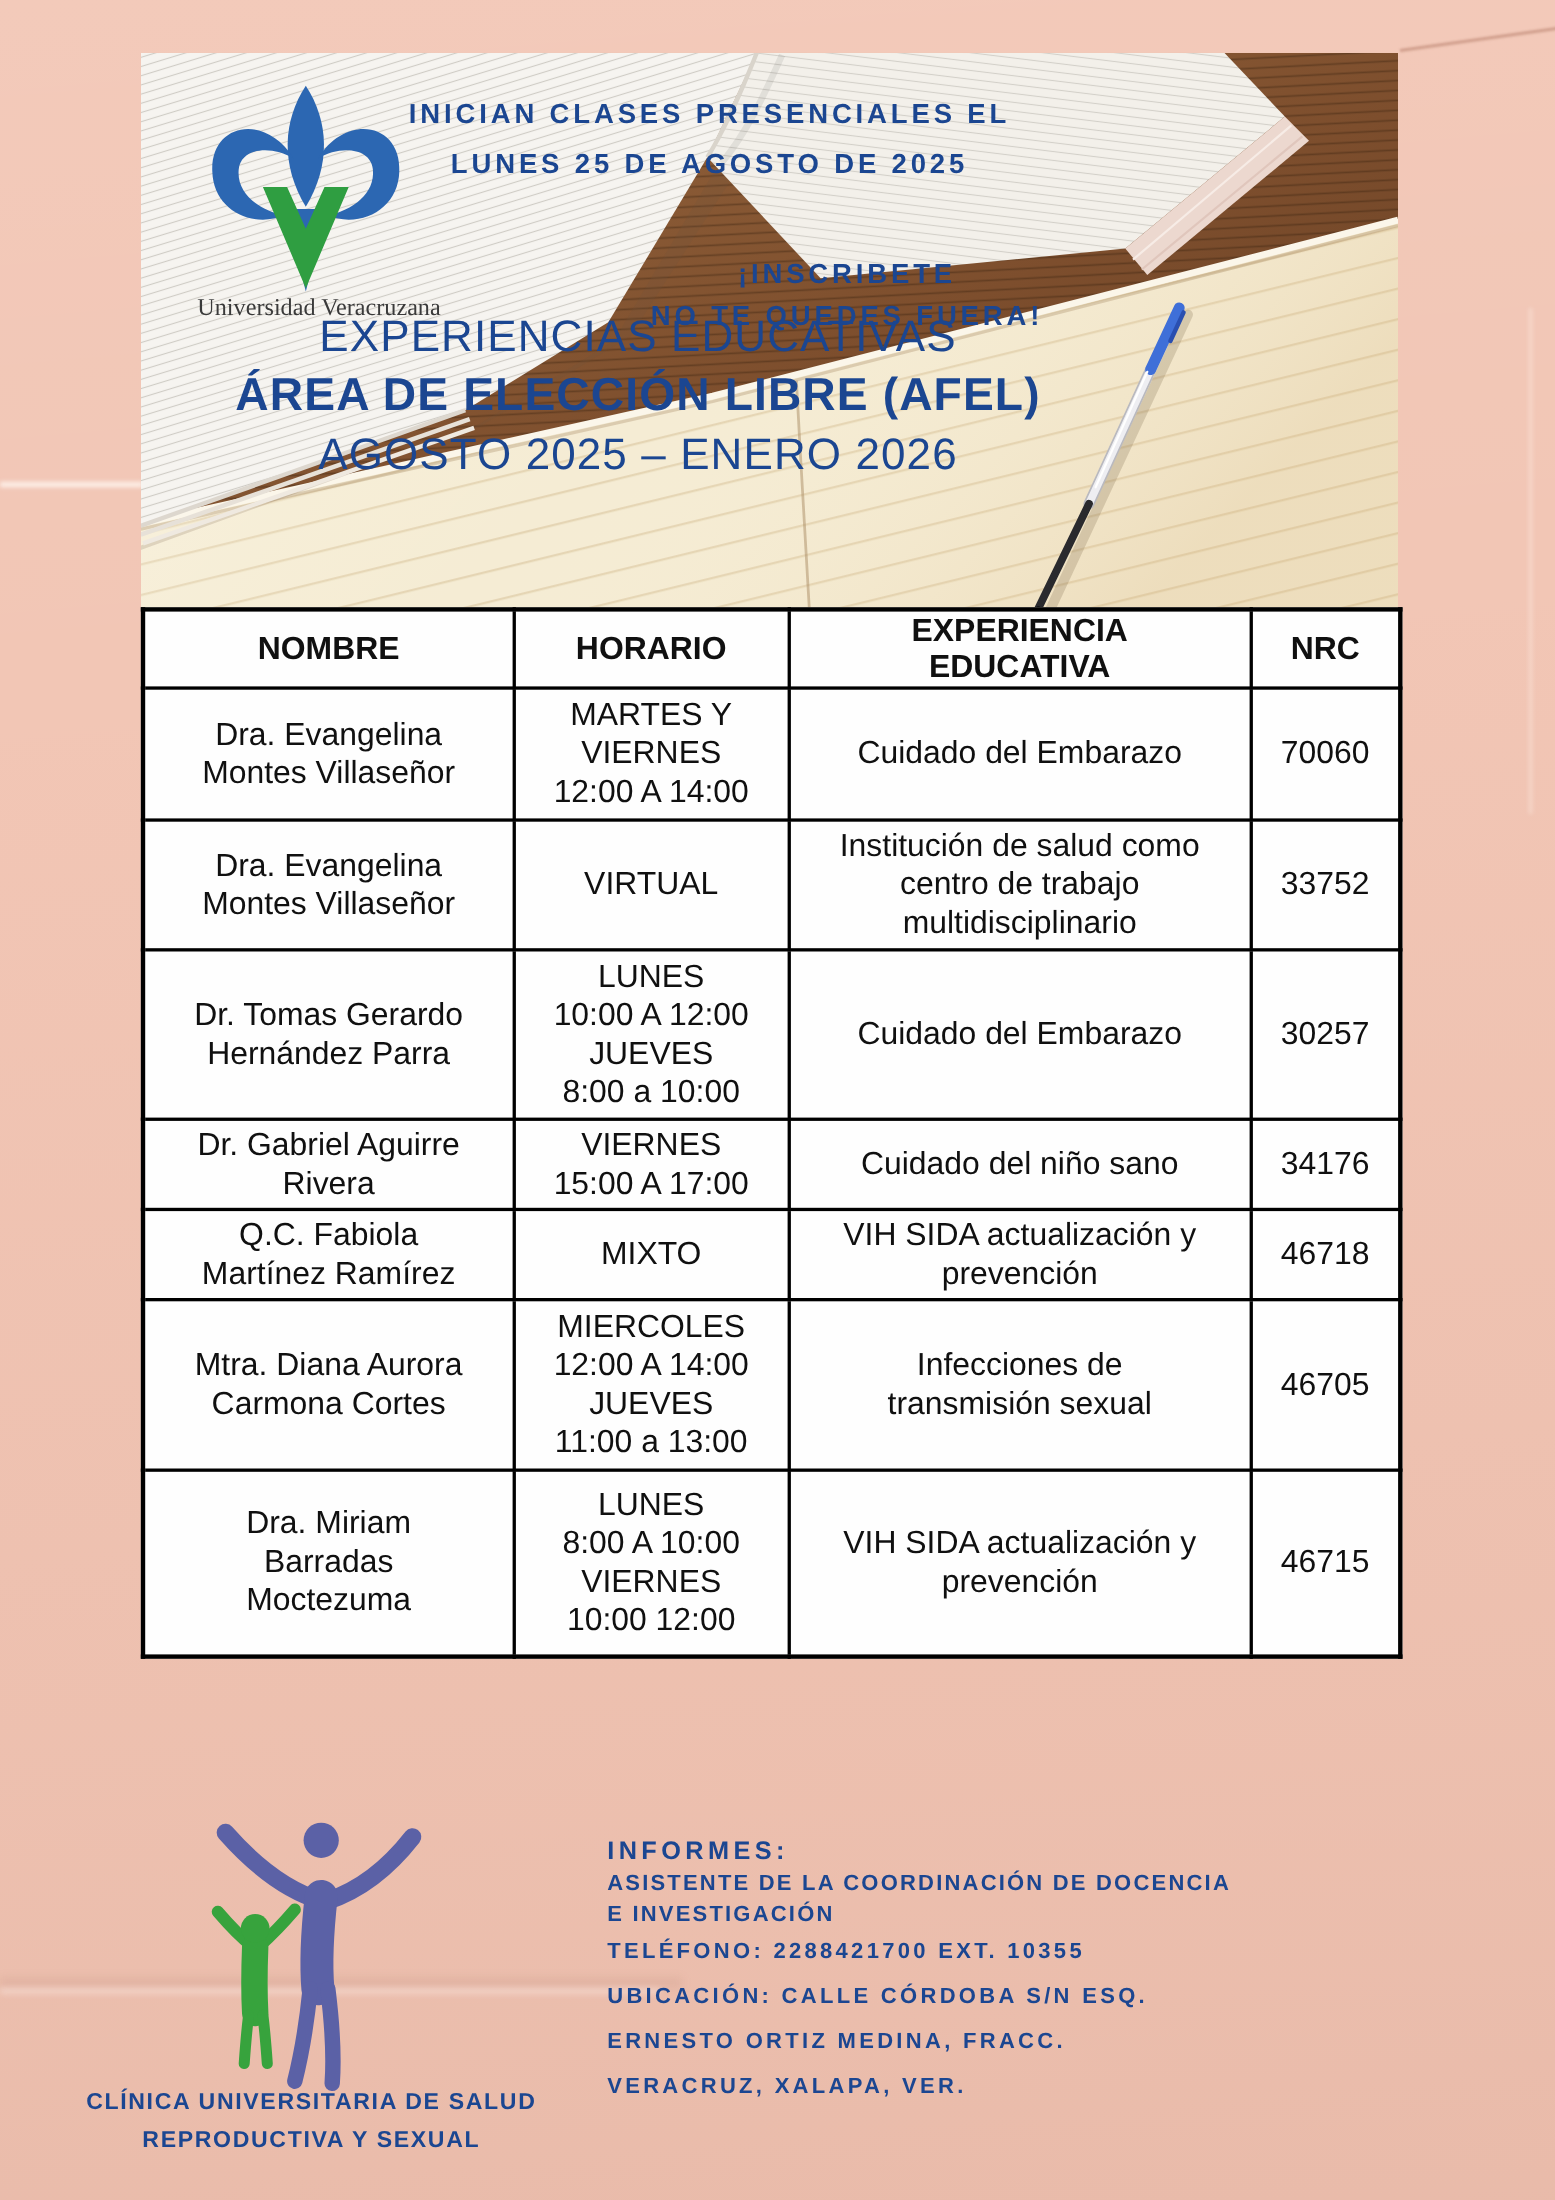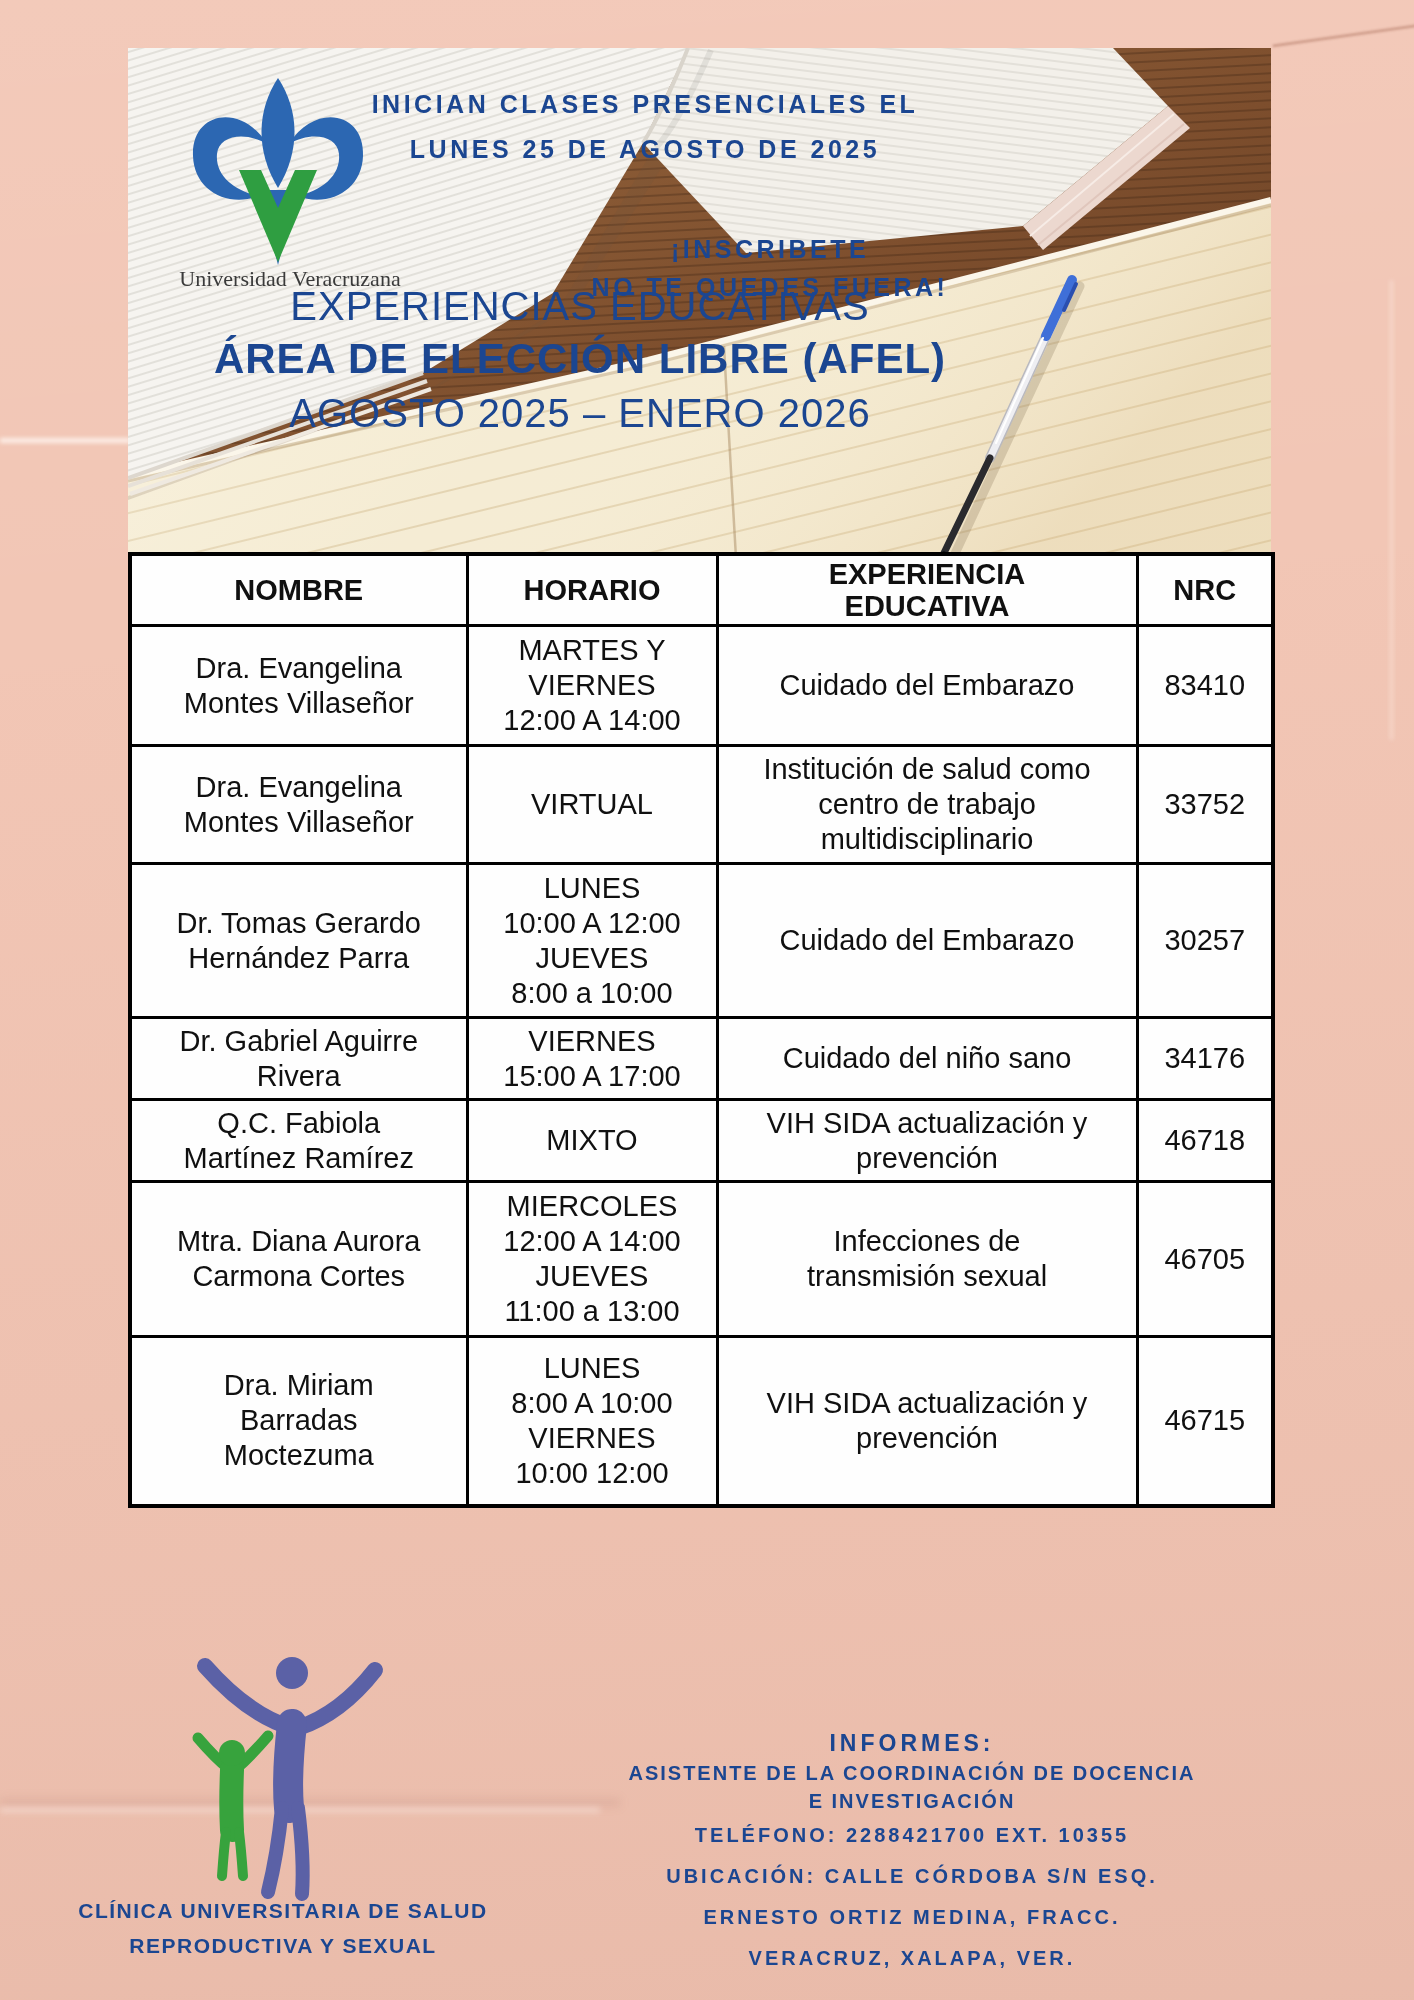--- a/index.html
+++ b/index.html
@@ -31,21 +31,21 @@
   
   .course-table{position:absolute;left:128px;top:552px;width:1143px;border-collapse:collapse;table-layout:fixed;background:#fefefe;border:4px solid #000;}
   .course-table th,.course-table td{border:3px solid #000;text-align:center;vertical-align:middle;white-space:pre-line;color:#101010;padding:2px 6px;overflow:hidden;}
   .course-table thead tr{height:70px;}
   .course-table th{font-size:29px;font-weight:700;line-height:32px;}
   .course-table td{font-size:29px;font-weight:400;line-height:35px;}
 
   
   .clinic-logo{position:absolute;left:30px;top:1640px;}
   .clinic-name{position:absolute;left:33px;top:1893px;width:500px;text-align:center;color:#1b4691;font-weight:800;font-size:21px;letter-spacing:1.5px;line-height:35px;}
-  .contact{position:absolute;left:552px;top:1727px;width:720px;text-align:center;color:#1b4691;font-weight:800;}
+  .contact{position:absolute;left:552px;top:1666px;width:720px;color:#1b4691;font-weight:800;}
   .contact-line.medium{font-size:23px;letter-spacing:4px;line-height:32px;}
   .contact-line.title{font-size:29px;letter-spacing:3px;line-height:40px;}
   .contact-line.small{font-size:20px;letter-spacing:2px;line-height:28px;}
   .contact-line.large{font-size:20px;letter-spacing:3px;line-height:41px;}
 </style>
 </head>
 <body>
 
 <div class="bg-shade"></div>
 <div class="crease crease-left"></div>
@@ -170,21 +170,21 @@
       </tr>
   </thead>
   <tbody id="table-body">
       <tr style="height: 120px;">
         <td>Dra. Evangelina
 Montes Villaseñor</td>
         <td>MARTES Y
 VIERNES
 12:00 A 14:00</td>
         <td>Cuidado del Embarazo</td>
-        <td>83410</td>
+        <td>70060</td>
       </tr>
       <tr style="height: 118px;">
         <td>Dra. Evangelina
 Montes Villaseñor</td>
         <td>VIRTUAL</td>
         <td>Institución de salud como
 centro de trabajo
 multidisciplinario</td>
         <td>33752</td>
       </tr>

